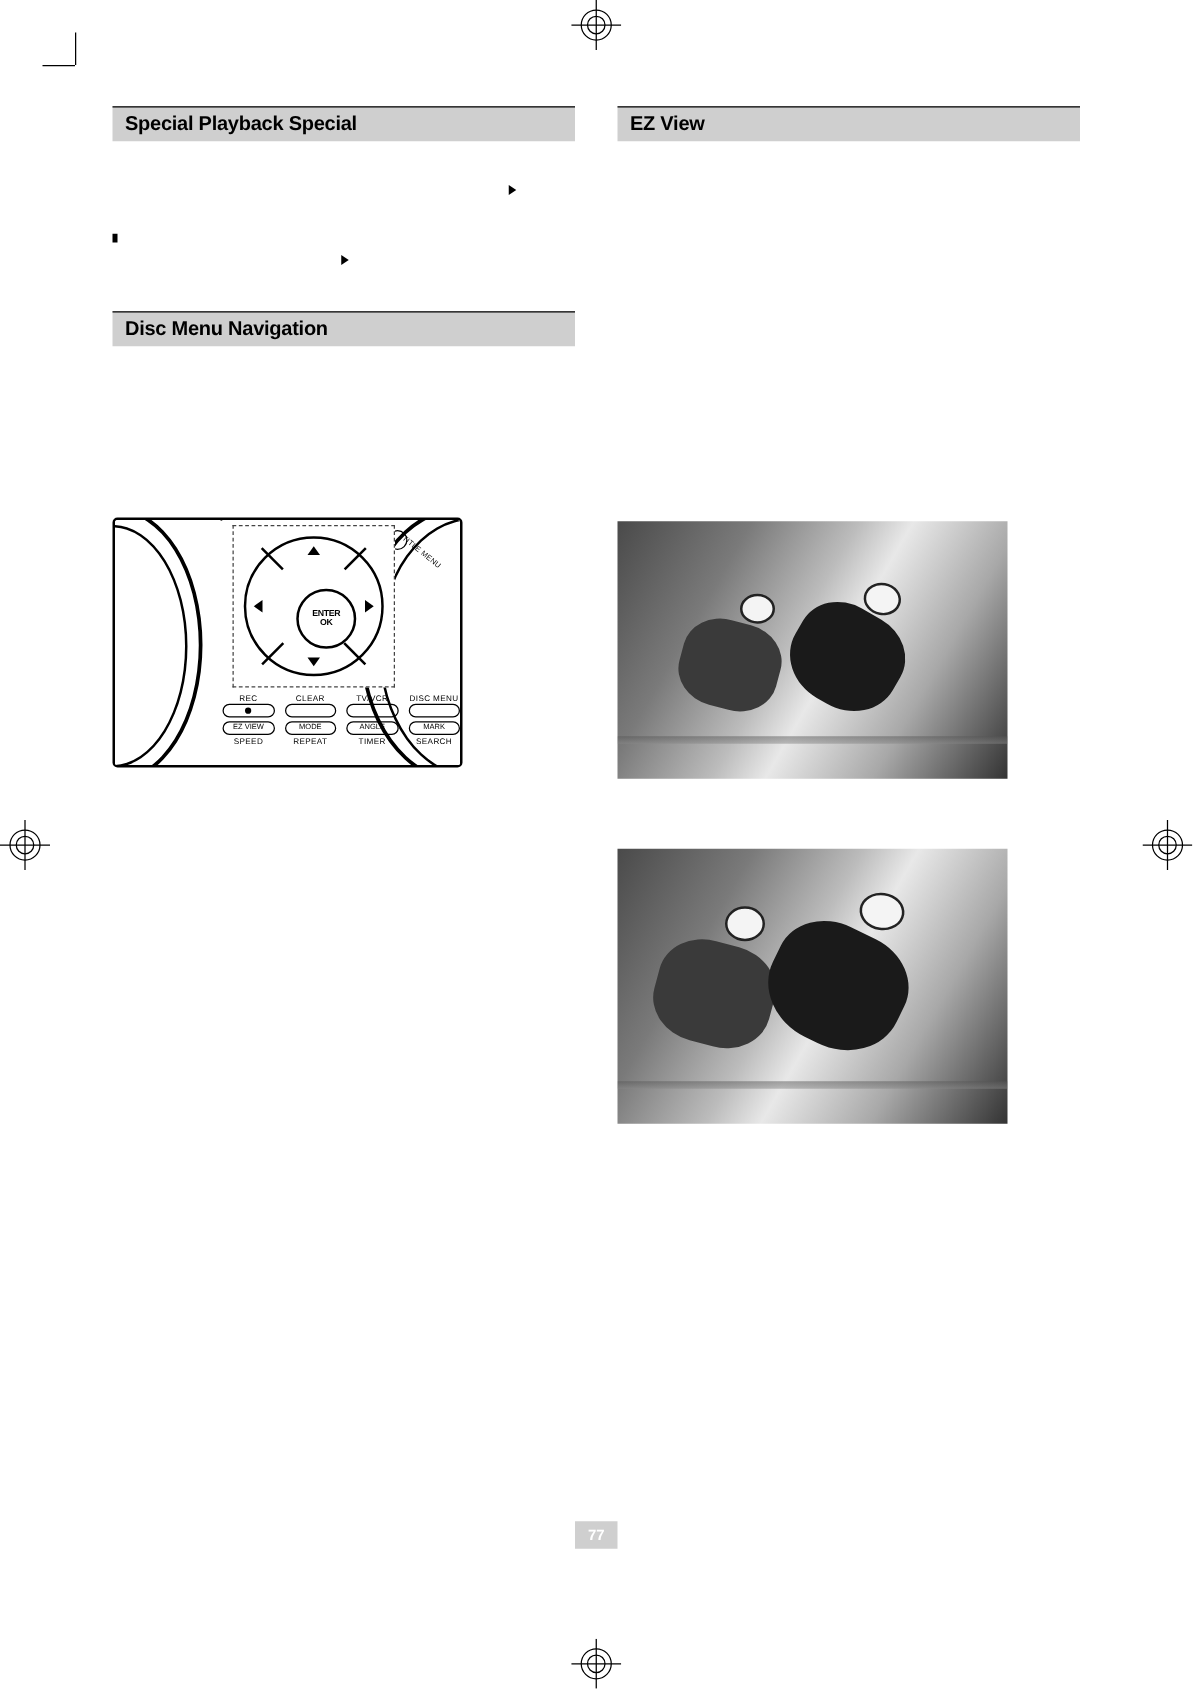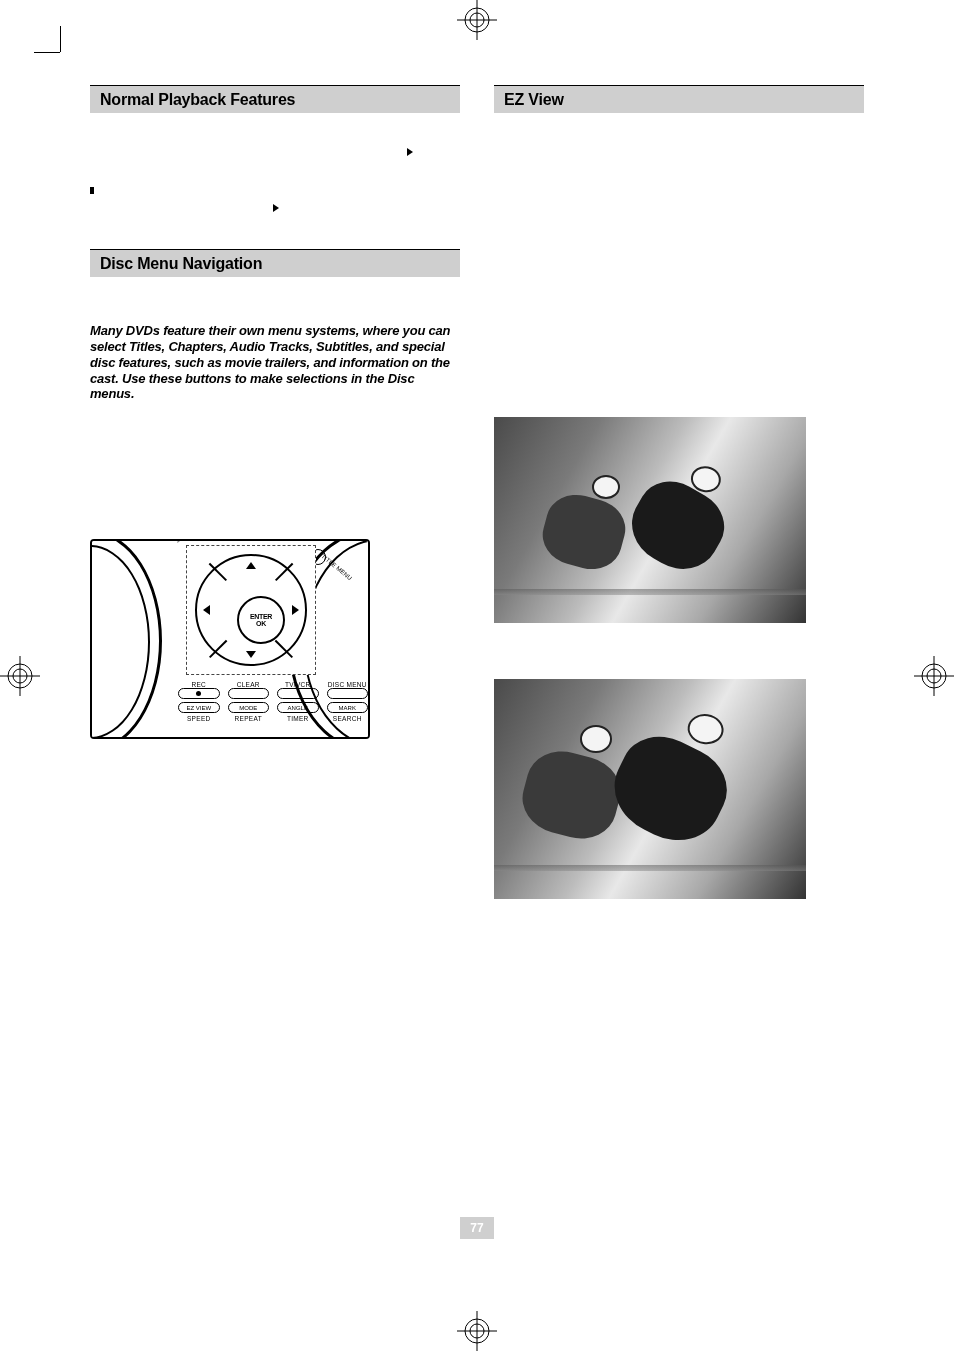--- a/index.html
+++ b/index.html
@@ -134,21 +134,21 @@
   </div>
   <div style="position:absolute; left:60px; top:26px; width:1px; height:26px; background:#000;"></div>
   <div style="position:absolute; left:34px; top:52px; width:26px; height:1px; background:#000;"></div>
 
   <div class="content">
     <div class="cols">
 
       <div class="col">
         <div class="section">
           <div class="bar">
-            <span class="bar-title">Normal Playback Features</span>
+            <span class="bar-title">Special Playback Special</span>
           </div>
           <div class="body-text">
             <p class="para">
               <span>During DVD/CD playback you can select from the following special playback options. To resume normal playback, press the </span><span class="tri"></span><span> (Play/Pause) button.</span>
             </p>
             <div class="para" style="display:flex;">
               <span class="sqbullet"></span>
               <div>
                 <div style="font-weight:bold;">Frame by Frame advance</div>
                 <div>
@@ -156,21 +156,20 @@
                 </div>
               </div>
             </div>
           </div>
         </div>
 
         <div class="bar bar2">
           <span class="bar-title">Disc Menu Navigation</span>
         </div>
 
-        <div class="italic-block">Many DVDs feature their own menu systems, where you can select Titles, Chapters, Audio Tracks, Subtitles, and special disc features, such as movie trailers, and information on the cast. Use these buttons to make selections in the Disc menus.</div>
 
         <div class="nav-desc">
           <p class="para"><b>DISC MENU</b> · <span>Press to access the DVD's Disc menu, if applicable.</span></p>
           <p class="para"><b>▲,▼</b> · <span>Use to navigate through DVD's Disc Menu options.</span></p>
           <p class="para"><b>ENTER</b> · <span>Press to make your selections in the Disc menu.</span></p>
         </div>
 
         <div class="remote-box">
           <div class="remote-frame">
             <div class="arc-left"></div>

